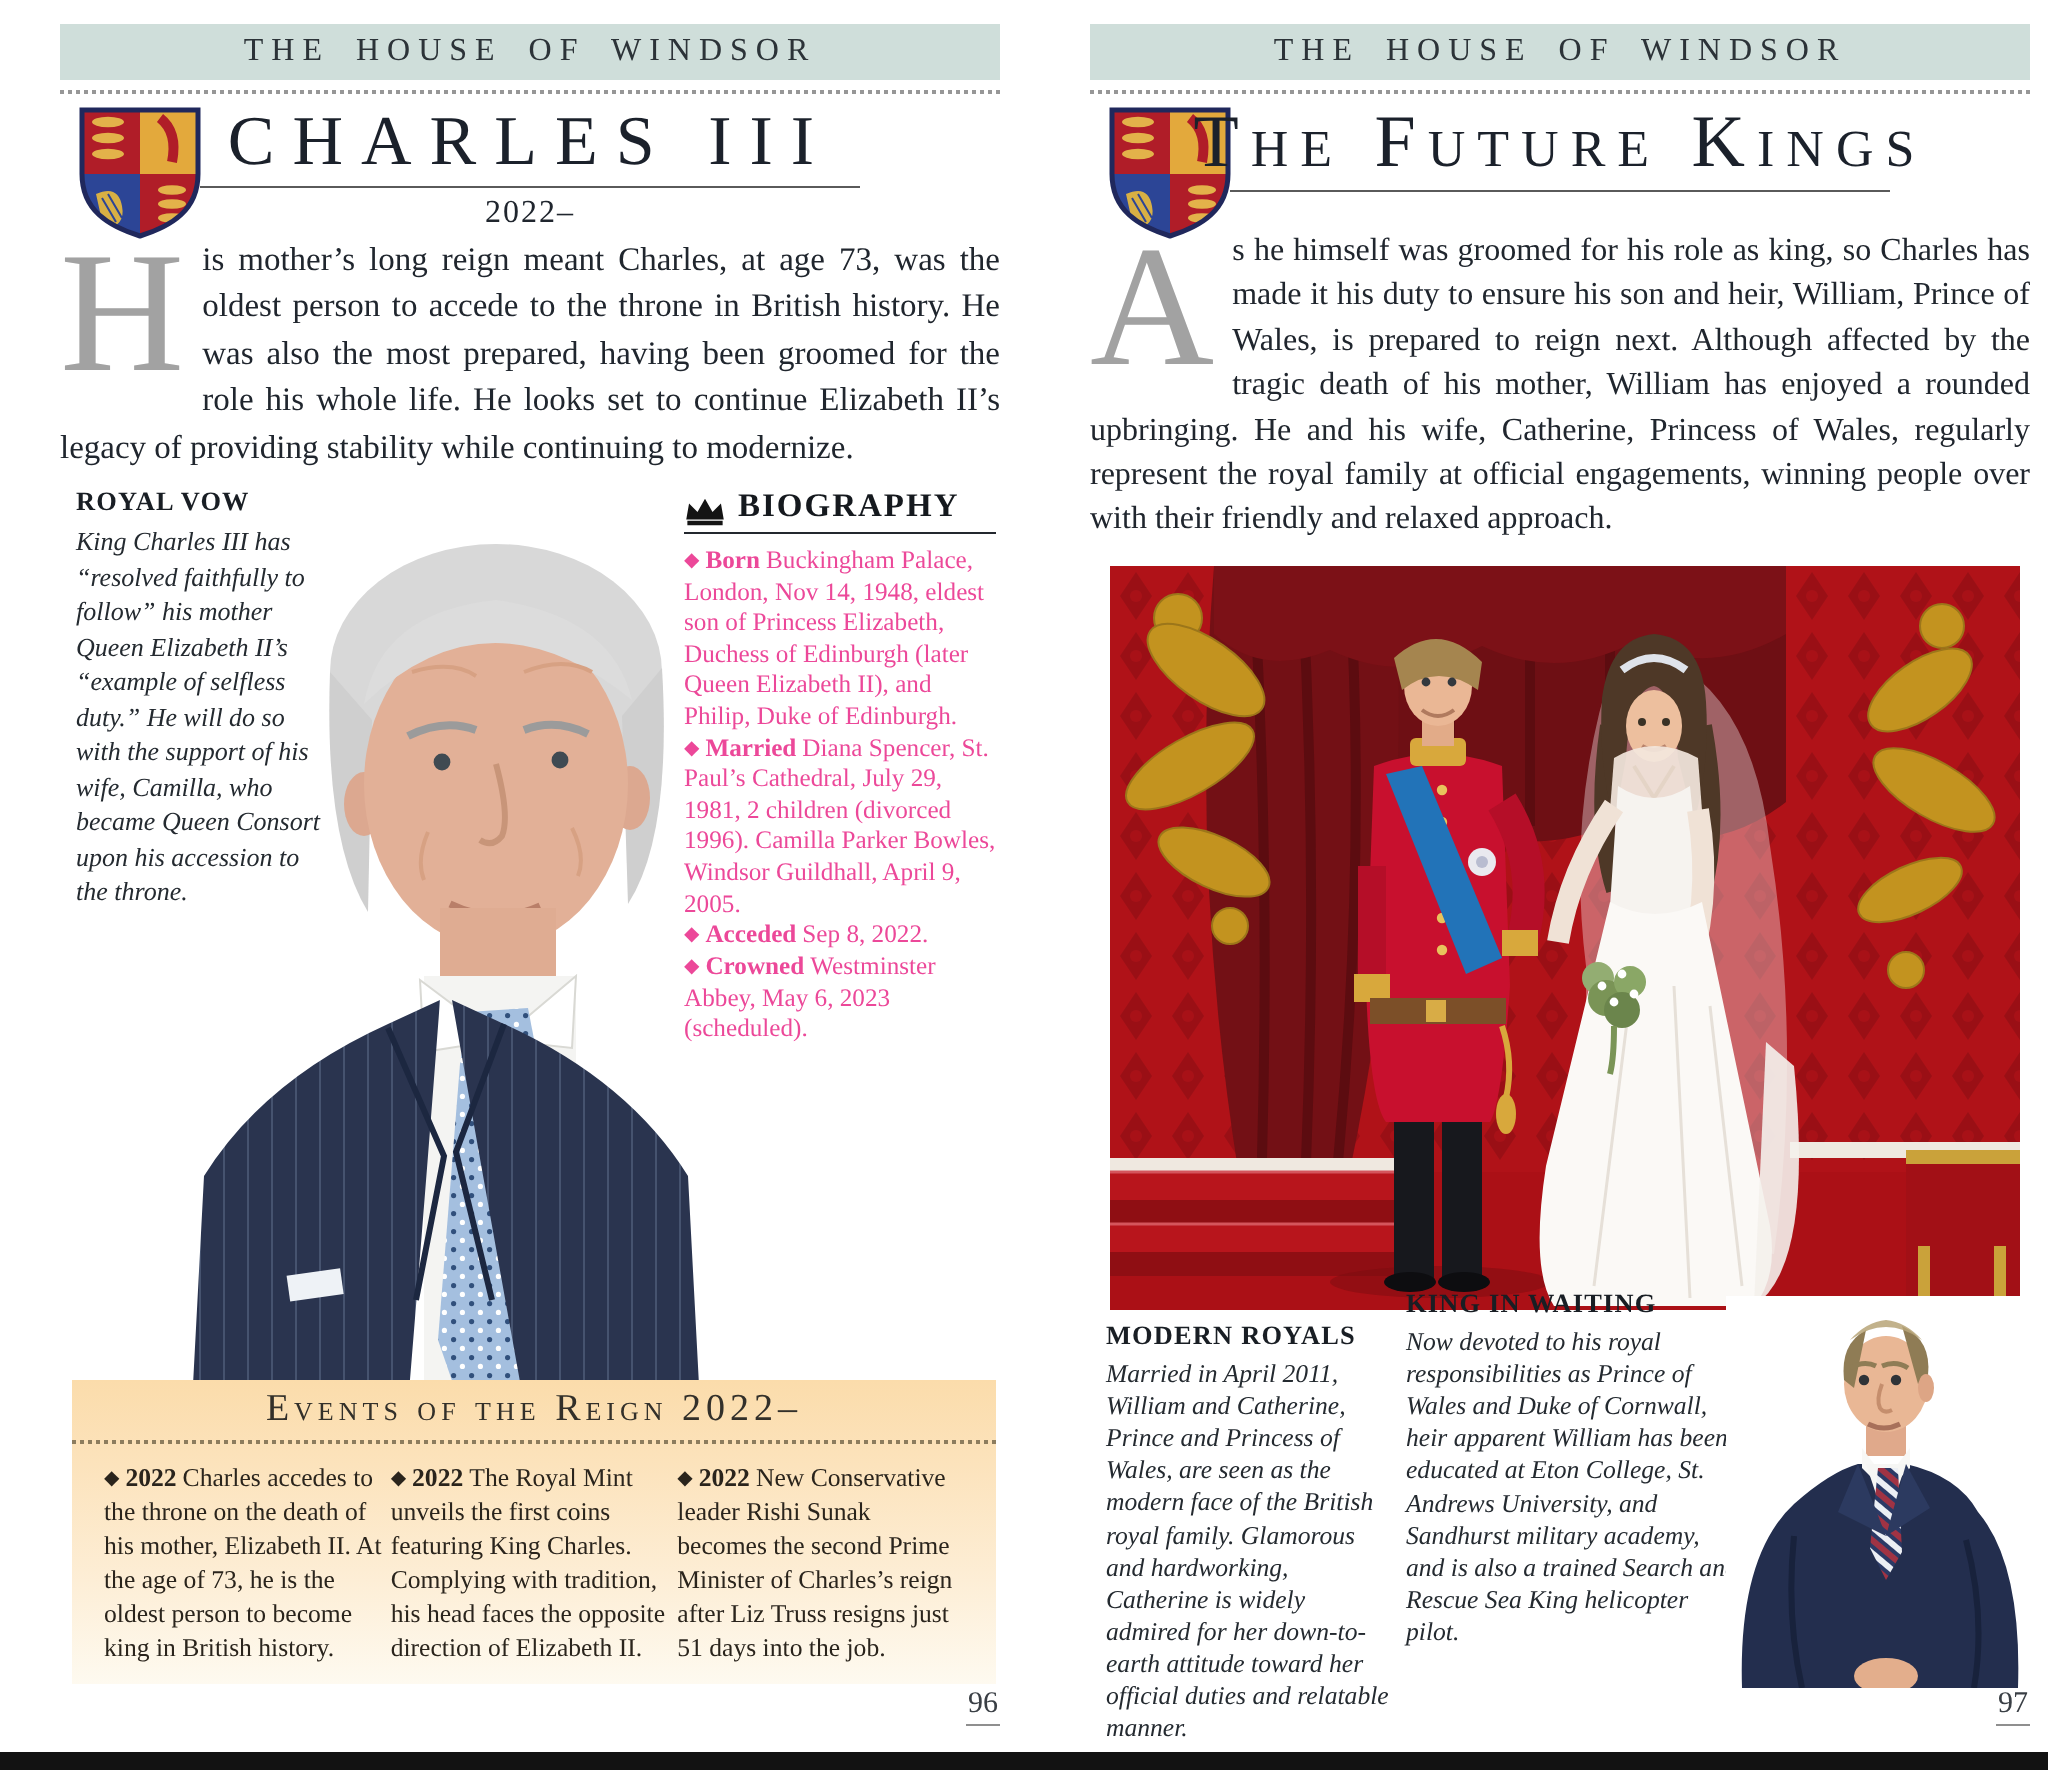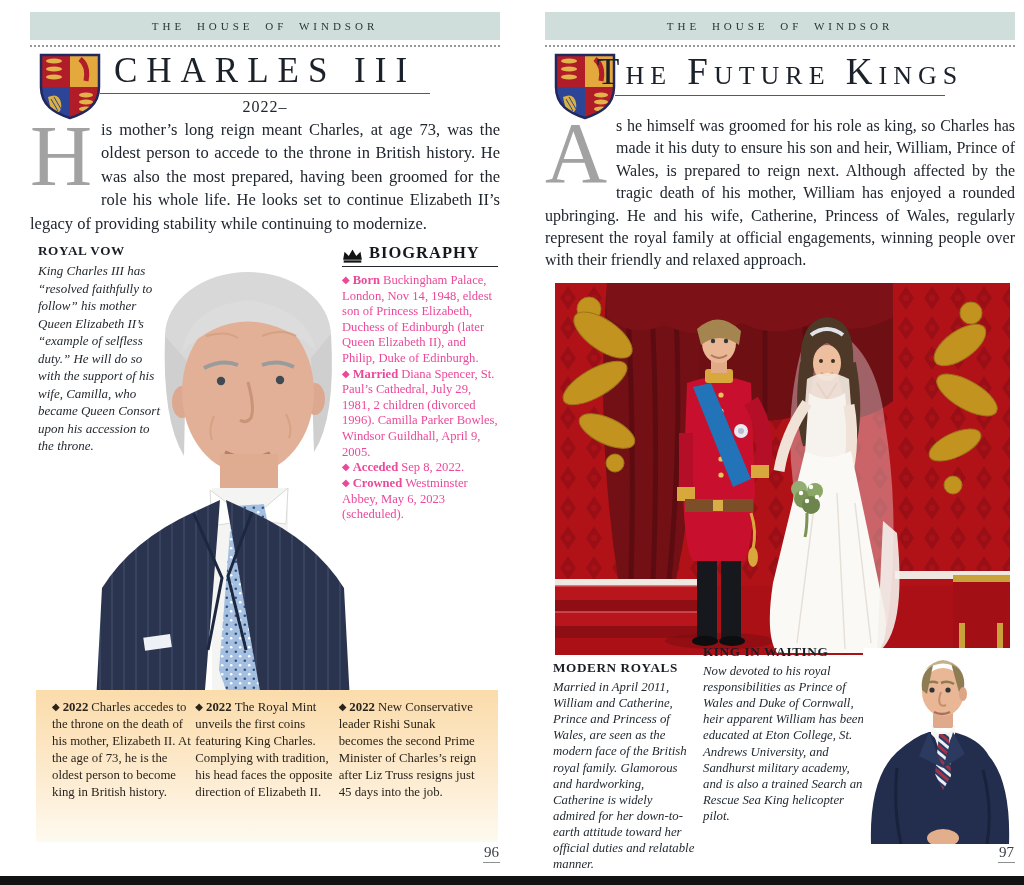--- a/index.html
+++ b/index.html
@@ -3,21 +3,21 @@
 <meta charset="utf-8">
 <style>
   html,body{margin:0;padding:0;background:#ffffff;}
   .spread{position:relative;width:1024px;height:885px;background:#ffffff;overflow:hidden;
           font-family:"Liberation Serif", serif;color:#20262e;}
   .page{position:absolute;top:0;width:470px;height:885px;}
   .page.left{left:30px;} .page.right{left:545px;}
 
   .band{position:absolute;left:0;top:12px;width:470px;height:28px;background:#cfdeda;
         display:flex;align-items:center;justify-content:center;}
-  .band span{font-size:11px;letter-spacing:4px;word-spacing:5px;color:#2c3338;}
+  .band span{font-size:16px;letter-spacing:4px;word-spacing:5px;color:#2c3338;}
   .dotrule{position:absolute;left:0;top:45px;width:470px;border-top:2px dotted #979797;}
 
   .crest{position:absolute;left:8px;top:53px;width:64px;height:68px;}
 
   .titleblock{position:absolute;left:0;top:52px;width:470px;text-align:center;}
   .bigtitle{font-size:35px;letter-spacing:9px;color:#1b212b;line-height:1.1;}
   .bigtitle.sc{font-variant:small-caps;letter-spacing:6px;font-size:37px;}
   .title-rule{width:330px;margin:2px auto 0 auto;border-top:1.5px solid #5a5a5a;}
   .dates{margin-top:4px;font-size:16px;letter-spacing:1px;color:#20262e;}
 
@@ -169,24 +169,27 @@
         </svg>
         <span>BIOGRAPHY</span>
       </div>
       <p><span class="blt">◆</span><b>Born</b><span>Buckingham Palace, London, Nov 14, 1948, eldest son of Princess Elizabeth, Duchess of Edinburgh (later Queen Elizabeth II), and Philip, Duke of Edinburgh.</span></p>
       <p><span class="blt">◆</span><b>Married</b><span>Diana Spencer, St. Paul’s Cathedral, July 29, 1981, 2 children (divorced 1996). Camilla Parker Bowles, Windsor Guildhall, April 9, 2005.</span></p>
       <p><span class="blt">◆</span><b>Acceded</b><span>Sep 8, 2022.</span></p>
       <p><span class="blt">◆</span><b>Crowned</b><span>Westminster Abbey, May 6, 2023 (scheduled).</span></p>
     </div>
 
     <div class="events">
+      <div class="events-head">
+        <span>Events of the Reign 2022–</span>
+      </div>
       <div class="events-cols">
         <div class="col"><span class="blt">◆</span><b>2022</b><span>Charles accedes to the throne on the death of his mother, Elizabeth II. At the age of 73, he is the oldest person to become king in British history.</span></div>
         <div class="col"><span class="blt">◆</span><b>2022</b><span>The Royal Mint unveils the first coins featuring King Charles. Complying with tradition, his head faces the opposite direction of Elizabeth II.</span></div>
-        <div class="col"><span class="blt">◆</span><b>2022</b><span>New Conservative leader Rishi Sunak becomes the second Prime Minister of Charles’s reign after Liz Truss resigns just 45 days into the job.</span></div>
+        <div class="col"><span class="blt">◆</span><b>2022</b><span>New Conservative leader Rishi Sunak becomes the second Prime Minister of Charles’s reign after Liz Truss resigns just 51 days into the job.</span></div>
       </div>
     </div>
 
     <div class="pagenum">
       <span>96</span>
     </div>
   </section>
 
   <section class="page right">
 

